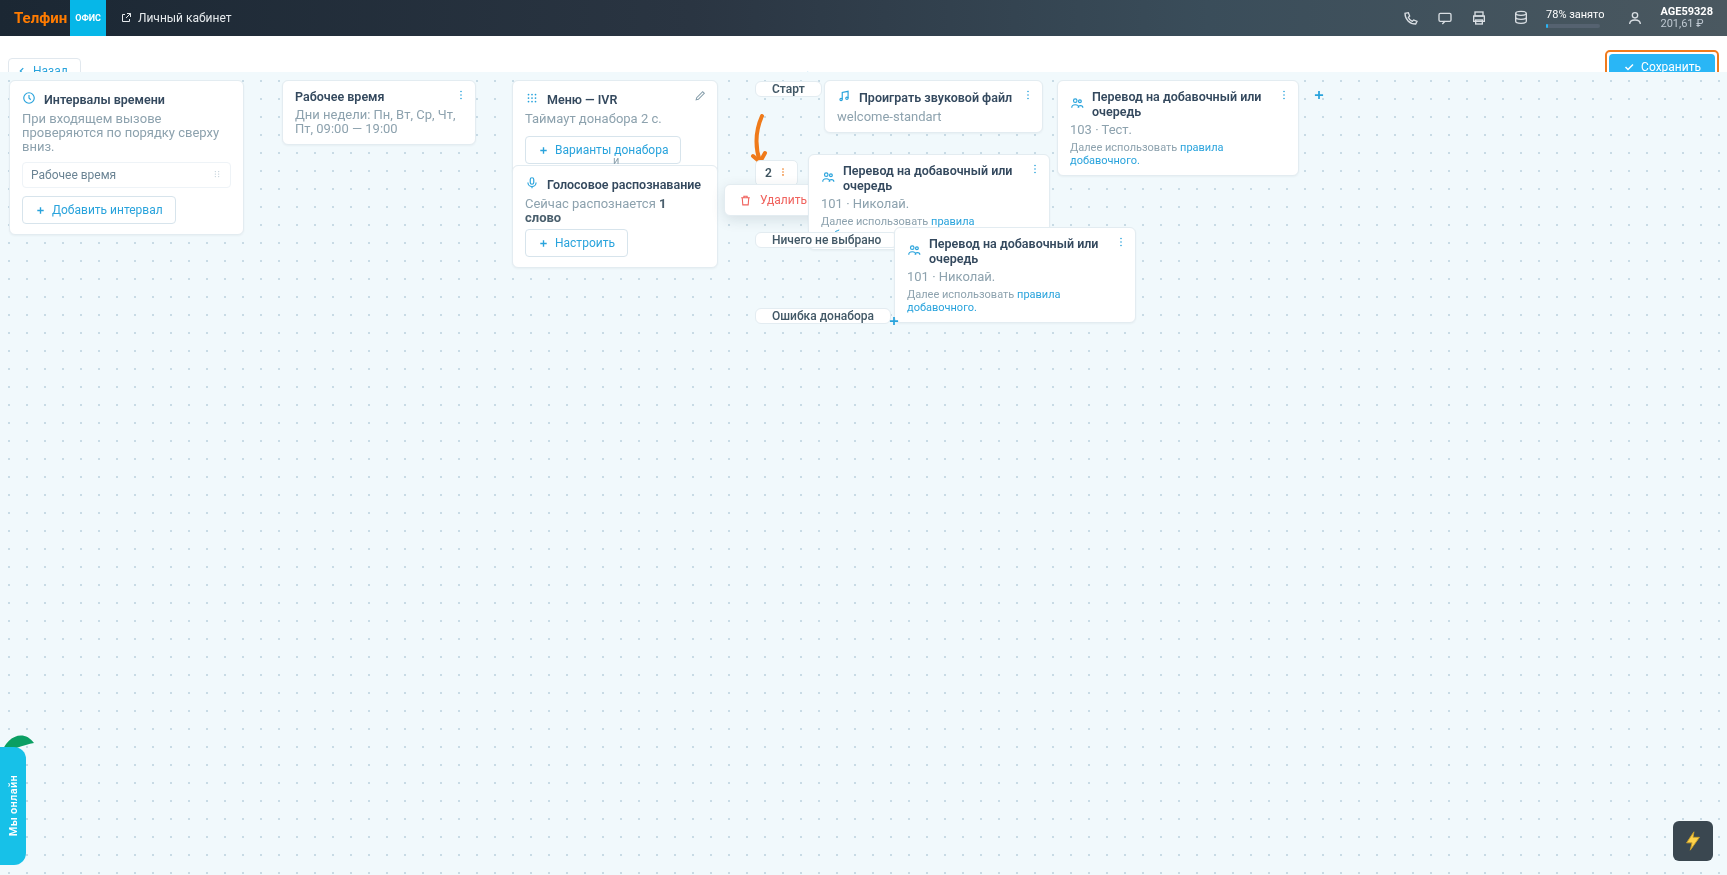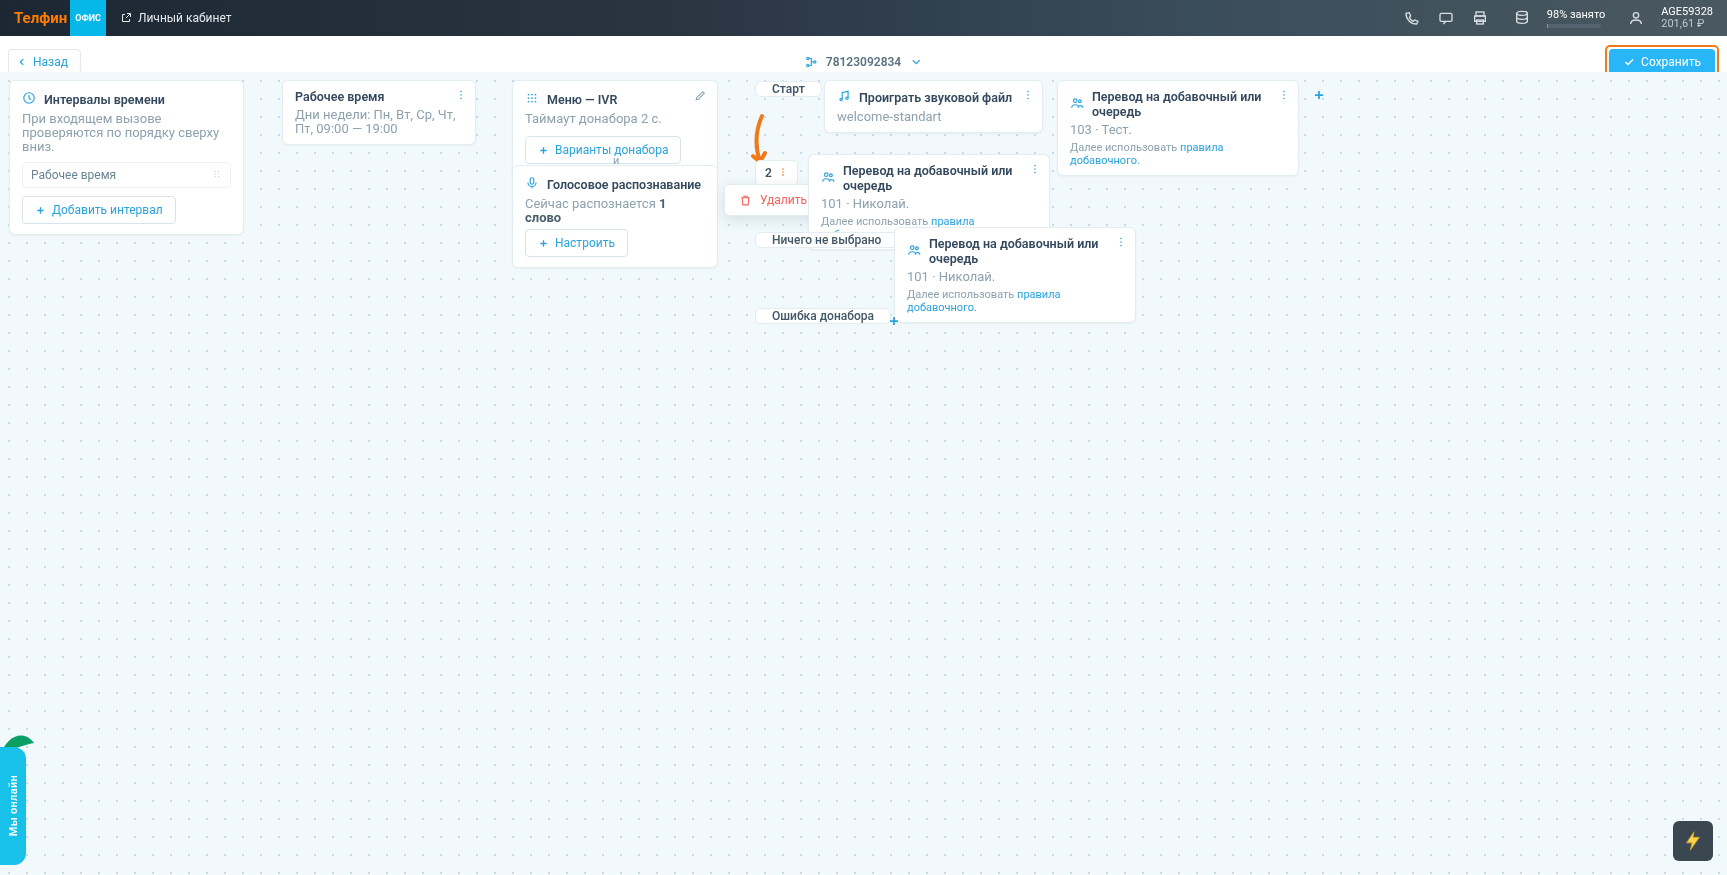--- a/index.html
+++ b/index.html
@@ -13,21 +13,21 @@
 .top-spacer{flex:1}
 .top-icon{width:30px;height:30px;display:inline-flex;align-items:center;justify-content:center;color:#d9dee3;margin:0 2px}
 .top-icon svg{width:16px;height:16px}
 .usage{display:inline-flex;align-items:center;gap:8px;margin:0 8px}
 .usage-txt{font-size:11px;line-height:12px}
 .usage-bar{width:54px;height:4px;background:#556270;border-radius:2px;position:relative;margin-top:3px}
 .usage-bar::after{content:"";position:absolute;left:0;top:0;height:100%;width:3%;background:#29b6f6;border-radius:2px}
 .acct{display:inline-flex;align-items:center;gap:8px;margin-left:6px}
 .acct-txt{font-size:11px;line-height:12px}
 .acct-txt .l2{color:#bfc9d2}
-.subbar{height:53px;background:#fff;border-bottom:1px solid #84cc16;display:flex;align-items:center;padding:0 8px;position:relative}
+.subbar{height:53px;background:#fff;border-bottom:5px solid #84cc16;display:flex;align-items:flex-end;padding:0 8px;position:relative}
 .back-btn{border:1px solid #e1e8ee;border-radius:4px;padding:5px 12px 5px 8px;color:#29a3dc;font-size:12px;background:#fff;display:inline-flex;align-items:center;gap:6px;cursor:pointer}
 .back-btn svg{width:10px;height:10px}
 .subbar-center{position:absolute;left:50%;transform:translateX(-50%);display:inline-flex;align-items:center;gap:8px;color:#5b7380;font-size:12px;font-weight:600}
 .subbar-center svg{width:14px;height:14px;color:#29a3dc}
 .chev-down{color:#96a9b4}
 .save-wrap{margin-left:auto;border:2px solid #f07b1d;border-radius:5px;padding:2px}
 .save-btn{background:#29b6f6;border:none;border-radius:4px;color:#fff;font-size:12px;padding:6px 14px;display:inline-flex;align-items:center;gap:6px;cursor:pointer}
 .save-btn svg{width:12px;height:12px}
 .canvas{position:absolute;top:72px;left:0;right:0;bottom:0;background-color:#f1f9fc;background-image:radial-gradient(#c8dbe5 1px,transparent 1px);background-size:18px 18px}
 .card{position:absolute;background:#fff;border:1px solid #e3ecf1;border-radius:6px;box-shadow:0 1px 2px rgba(30,50,70,.05);padding:10px 12px;font-size:12px;color:#34495e}
@@ -97,33 +97,33 @@
       </svg>
     </span>
   <div class="usage">
     <span class="top-icon">
         <svg viewBox="0 0 24 24" fill="none" stroke="currentColor" stroke-width="2">
           <ellipse cx="12" cy="5" rx="8" ry="3"></ellipse>
           <path d="M4 5v6c0 1.7 3.6 3 8 3s8-1.3 8-3V5M4 11v6c0 1.7 3.6 3 8 3s8-1.3 8-3v-6"></path>
         </svg>
       </span>
     <div class="usage-txt">
-      <div>98% занято</div>
+      <div>78% занято</div>
       <div class="usage-bar"></div>
     </div>
   </div>
   <div class="acct">
     <span class="top-icon">
         <svg viewBox="0 0 24 24" fill="none" stroke="currentColor" stroke-width="2">
           <circle cx="12" cy="8" r="4"></circle>
           <path d="M4 21c0-4 4-6 8-6s8 2 8 6"></path>
         </svg>
       </span>
     <div class="acct-txt">
-      <div style="font-weight:400">AGE59328</div>
+      <div style="font-weight:700">AGE59328</div>
       <div class="l2">201,61 ₽</div>
     </div>
   </div>
 </div>
 
 <div class="subbar">
   <button class="back-btn">
     <svg viewBox="0 0 24 24" fill="none" stroke="currentColor" stroke-width="3">
         <path d="M15 5l-7 7 7 7"></path>
       </svg>

